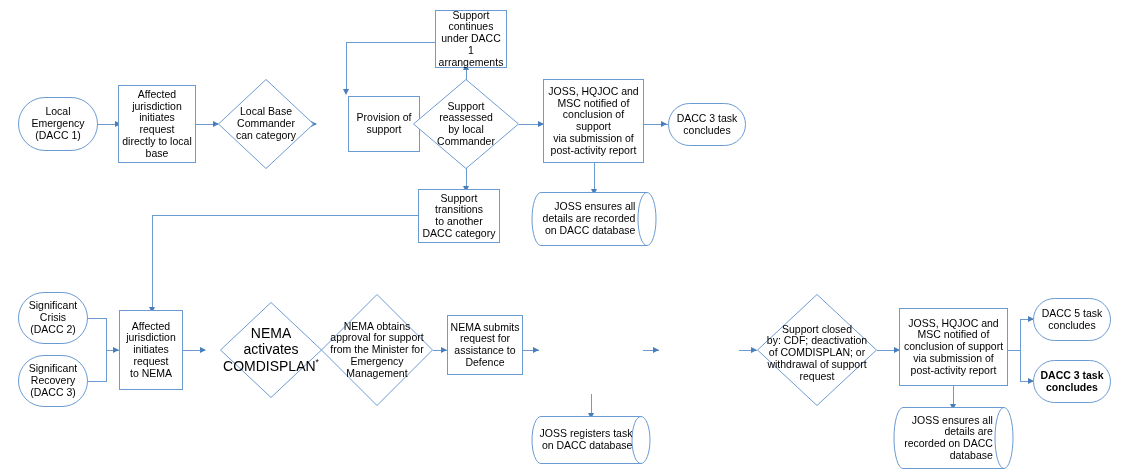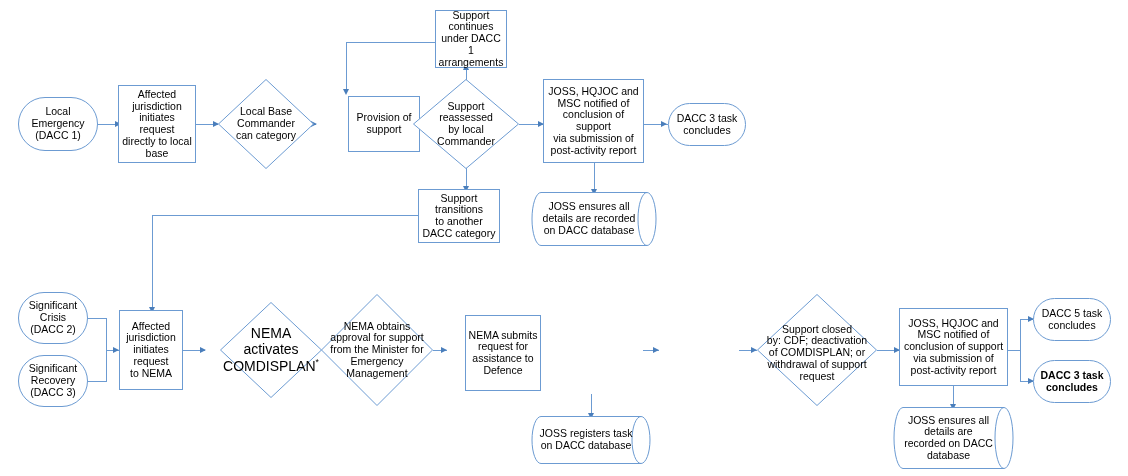--- a/index.html
+++ b/index.html
@@ -62,20 +62,21 @@
     border: none;
   }
   .shape-db .db-bg {
     position: absolute;
     left: 0; top: 0; right: 0; bottom: 0;
     z-index: 0;
   }
   .shape-db .lbl {
     position: relative;
     z-index: 1;
+    text-align: right;
   }
   .conn {
     position: absolute;
     background: #6C9BD2;
     z-index: 1;
   }
   .conn.h { height: 1px; }
   .conn.v { width: 1px; }
   .arrow {
     position: absolute;
@@ -287,21 +288,21 @@
     <svg class="dia-bg" viewBox="0 0 112 112" preserveAspectRatio="none">
       <polygon points="56,0.5 111.5,56 56,111.5 0.5,56" fill="#ffffff" stroke="#6C9BD2" stroke-width="1"></polygon>
     </svg>
     <span class="lbl" style="width:130px;">NEMA obtains
 approval for support
 from the Minister for
 Emergency
 Management</span>
   </div>
 
-  <div class="node shape-rect" style="left:447px; top:315px; width:76px; height:76px; font-size:10.5px;margin-left:18px;">
+  <div class="node shape-rect" style="left:447px; top:315px; width:76px; height:60px; font-size:10.5px;">
     <span class="lbl">NEMA submits
 request for
 assistance to
 Defence</span>
   </div>
 
 
   <div class="node shape-db" style="left:531px; top:416px; width:120px; height:48px; font-size:10.5px;">
     <svg class="db-bg" viewBox="0 0 120 48" preserveAspectRatio="none">
       <path d="M 10,0.5 L 110,0.5 A 9 23.5 0 0 1 110,47.5 L 10,47.5 A 9 23.5 0 0 1 10,0.5 Z" fill="#ffffff" stroke="#6C9BD2" stroke-width="1"></path>

